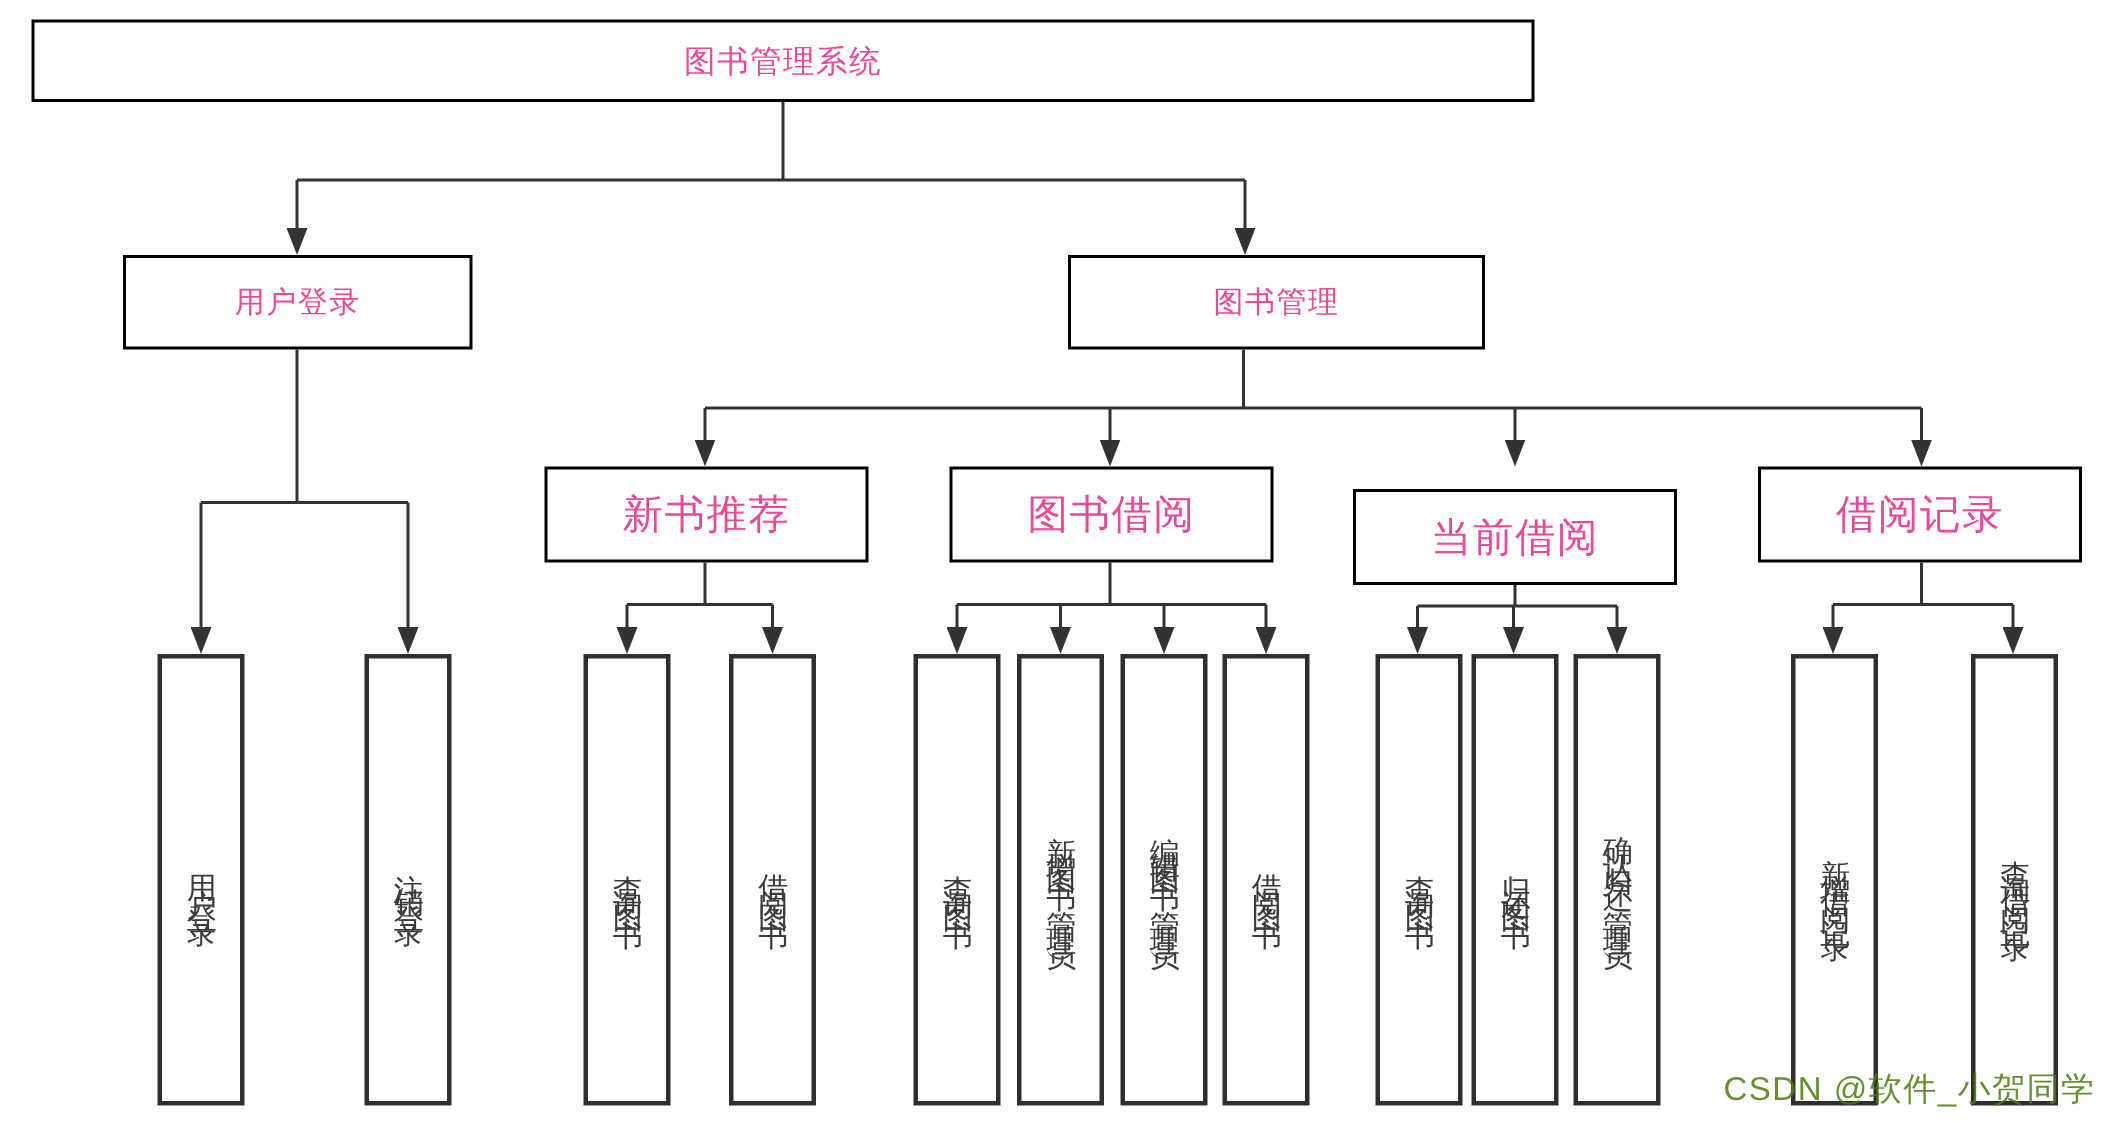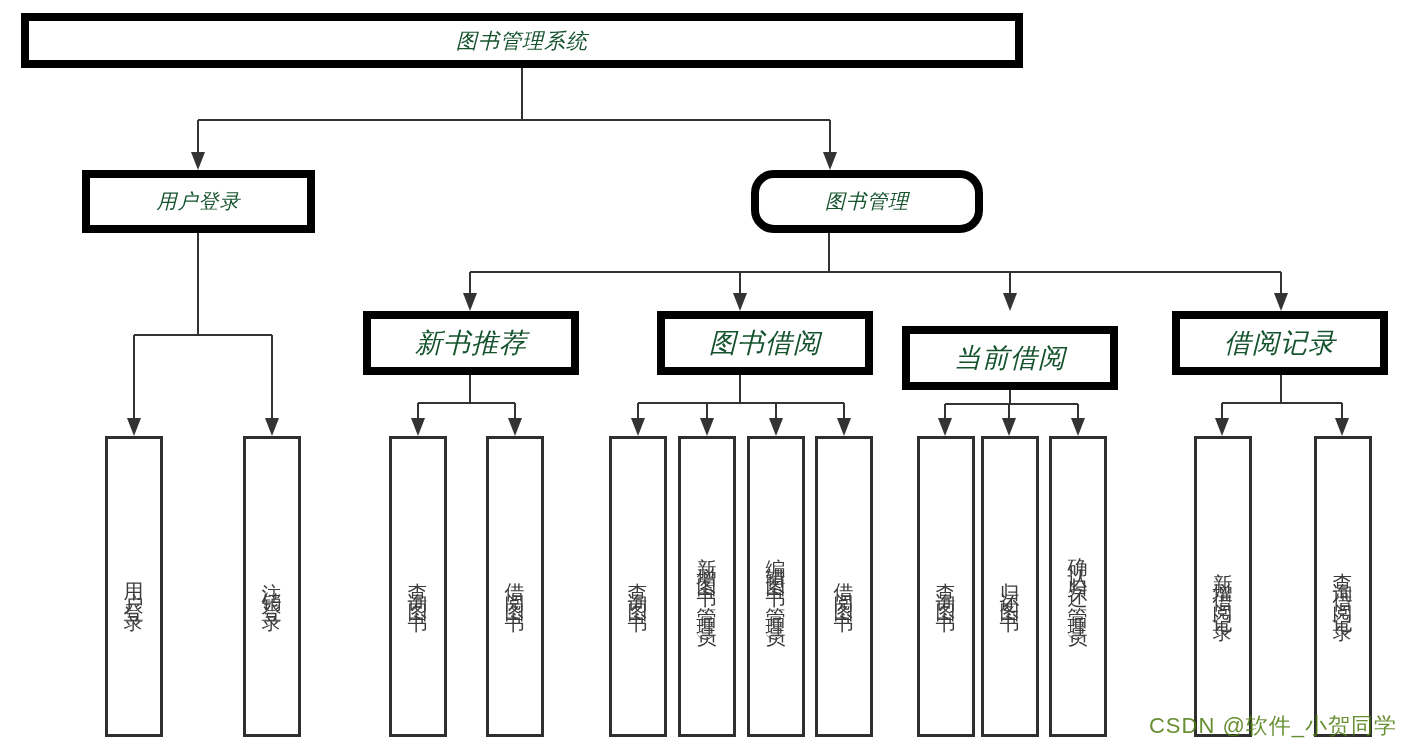--- a/index.html
+++ b/index.html
@@ -8,33 +8,32 @@
     width:1405px;height:747px;
     background:#ffffff;
     font-family:"Liberation Sans","DejaVu Sans",sans-serif;
     overflow:hidden;
   }
   .wires{position:absolute;left:0;top:0;z-index:0;}
   .node{
     position:absolute;
     box-sizing:border-box;
     background:#ffffff;
-    border:8px solid #000000;
+    border:2px solid #000000;
     display:flex;align-items:center;justify-content:center;
-    color:#14532d;
+    color:#ec4899;
     z-index:1;
-    font-style:italic;
   }
   .node-root{left:21px;top:13px;width:1002px;height:55px;font-size:21px;letter-spacing:1px;}
   .node-l2{top:170px;height:63px;font-size:20px;letter-spacing:1px;}
   .node-l2.a{left:82px;width:233px;}
-  .node-l2.b{left:751px;width:232px;border-radius:23px;}
+  .node-l2.b{left:712px;width:278px;}
   .node-l3{top:311px;height:64px;width:216px;font-size:27px;letter-spacing:1px;}
   .node-l3.p1{left:363px;}
-  .node-l3.p2{left:633px;margin-left:24px;}
+  .node-l3.p2{left:633px;}
   .node-l3.p3{left:902px;margin-top:15px;}
   .node-l3.p4{left:1172px;}
   .leaf{
     position:absolute;
     top:436px;height:301px;width:58px;
     box-sizing:border-box;
     background:#ffffff;
     border:3px solid #2f2f2f;
     display:flex;align-items:center;justify-content:center;
     z-index:1;

